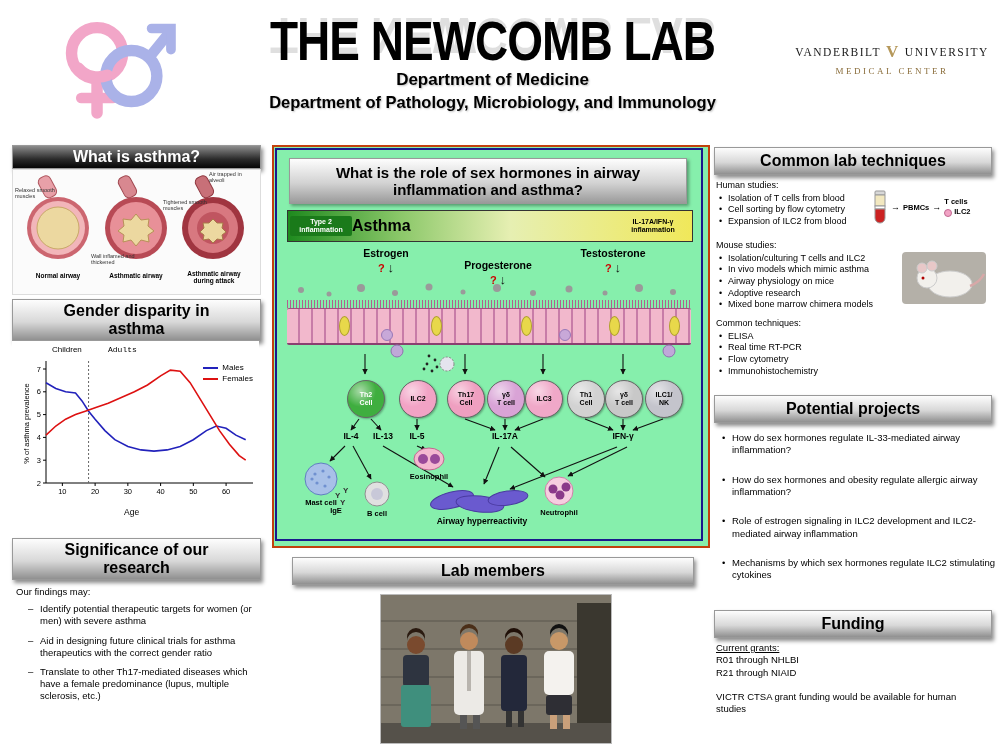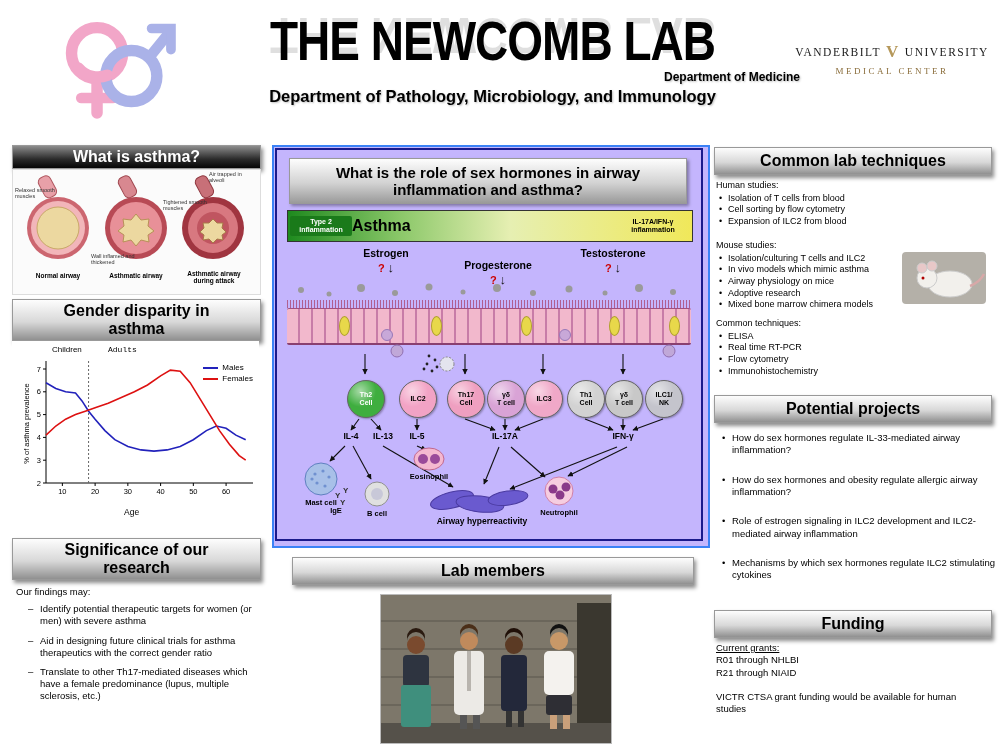--- a/index.html
+++ b/index.html
@@ -7,21 +7,21 @@
     font-family:"Liberation Sans",sans-serif;color:#000;overflow:hidden;}
 
   
   .gender-logo{position:absolute;left:46px;top:10px;}
   .title-block{position:absolute;left:185px;top:8px;width:615px;text-align:center;}
   .main-title{position:relative;z-index:2;font-size:46px;font-weight:bold;letter-spacing:-1px;
     transform:scaleY(1.22);transform-origin:top;white-space:nowrap;}
   .title-reflection{position:absolute;left:0;right:0;top:57px;z-index:1;font-size:46px;font-weight:bold;
     letter-spacing:-1px;color:#000;opacity:.12;transform:scaleY(-1.1);transform-origin:top;white-space:nowrap;}
   .dept{position:relative;z-index:3;font-weight:bold;text-shadow:1px 1px 2px rgba(0,0,0,.25);}
-  .dept1{margin-top:8px;font-size:12px;text-align:right;}
+  .dept1{margin-top:8px;font-size:17px;}
   .dept2{margin-top:3px;font-size:16.5px;}
   .vandy{position:absolute;left:792px;top:42px;width:200px;text-align:center;
     font-family:"Liberation Serif",serif;}
   .vandy-row{display:flex;align-items:center;justify-content:center;gap:5px;
     font-size:11.5px;letter-spacing:1.5px;color:#1a1a1a;}
   .vandy-v{font-size:17px;font-weight:bold;color:#b5985a;}
   .vandy-mc{margin-top:4px;font-size:9px;letter-spacing:2.5px;color:#8a6d3b;}
 
   
   .sec-h{position:absolute;text-align:center;font-weight:bold;font-size:16px;
@@ -50,21 +50,21 @@
   .sw{display:inline-block;width:15px;height:2px;}
 
   
   .sig-text{position:absolute;left:16px;top:586px;width:243px;font-size:9.5px;line-height:1.25;}
   .dash-list{list-style:none;margin:5px 0 0 0;padding:0 0 0 24px;}
   .dash-list li{position:relative;margin-bottom:8px;}
   .dash-list li::before{content:"–";position:absolute;left:-12px;}
 
   
   .center-box{position:absolute;left:272px;top:145px;width:432px;height:397px;
-    border:2px solid #3b82f6;background:#c4b5fd;padding:1px;}
+    border:2px solid #c2410c;background:#86efac;padding:1px;}
   .center-inner{position:relative;width:424px;height:389px;border:2px solid #1a1a8c;}
   .question{position:absolute;left:12px;top:8px;width:396px;height:44px;
     background:linear-gradient(180deg,#fdfdfd,#d2d2d2 55%,#9a9a9a);border:1px solid #999;
     box-shadow:2px 2px 3px rgba(0,0,0,.35);font-size:15px;font-weight:bold;text-align:center;
     display:flex;align-items:center;justify-content:center;}
   .question span{max-width:320px;}
   .spectrum{position:absolute;left:10px;top:60px;width:404px;height:30px;border:1.5px solid #333;
     display:flex;align-items:center;}
   .spec-left{width:60px;background:#1a7a1a;color:#fff;font-size:7px;font-weight:bold;
     padding:2px 1px;border-radius:2px;margin-left:2px;line-height:1.15;text-align:center;}
@@ -492,20 +492,35 @@
 
   <div class="r-block" style="left:716px;top:180px;width:160px;">
     <div class="r-heading">Human studies:</div>
     <ul class="dot-list">
       <li><span>Isolation of T cells from blood</span></li>
       <li><span>Cell sorting by flow cytometry</span></li>
       <li><span>Expansion of ILC2 from blood</span></li>
     </ul>
   </div>
 
+  <div class="flow">
+    <svg width="16" height="34" viewBox="0 0 16 34">
+      <rect x="3" y="1" width="10" height="4" rx="1" fill="#d8d8d8" stroke="#999"></rect>
+      <rect x="3" y="5" width="10" height="11" fill="#f2e8c0" stroke="#999"></rect>
+      <rect x="3" y="16" width="10" height="3" fill="#ffffff" stroke="#999"></rect>
+      <path d="M3 19 h10 v9 a5 5 0 0 1 -10 0 z" fill="#cc2222" stroke="#999"></path>
+    </svg>
+    <span class="r-arrow"></span>
+    <span style="font-weight:bold;">PBMCs</span>
+    <span class="r-arrow"></span>
+    <span class="flow-stack">
+      <span>T cells</span>
+      <span><span class="ilc2-dot"></span><span>ILC2</span></span>
+    </span>
+  </div>
 
   <div class="r-block" style="left:716px;top:240px;width:182px;">
     <div class="r-heading">Mouse studies:</div>
     <ul class="dot-list">
       <li><span>Isolation/culturing T cells and ILC2</span></li>
       <li><span>In vivo models which mimic asthma</span></li>
       <li><span>Airway physiology on mice</span></li>
       <li><span>Adoptive research</span></li>
       <li><span>Mixed bone marrow chimera models</span></li>
     </ul>

